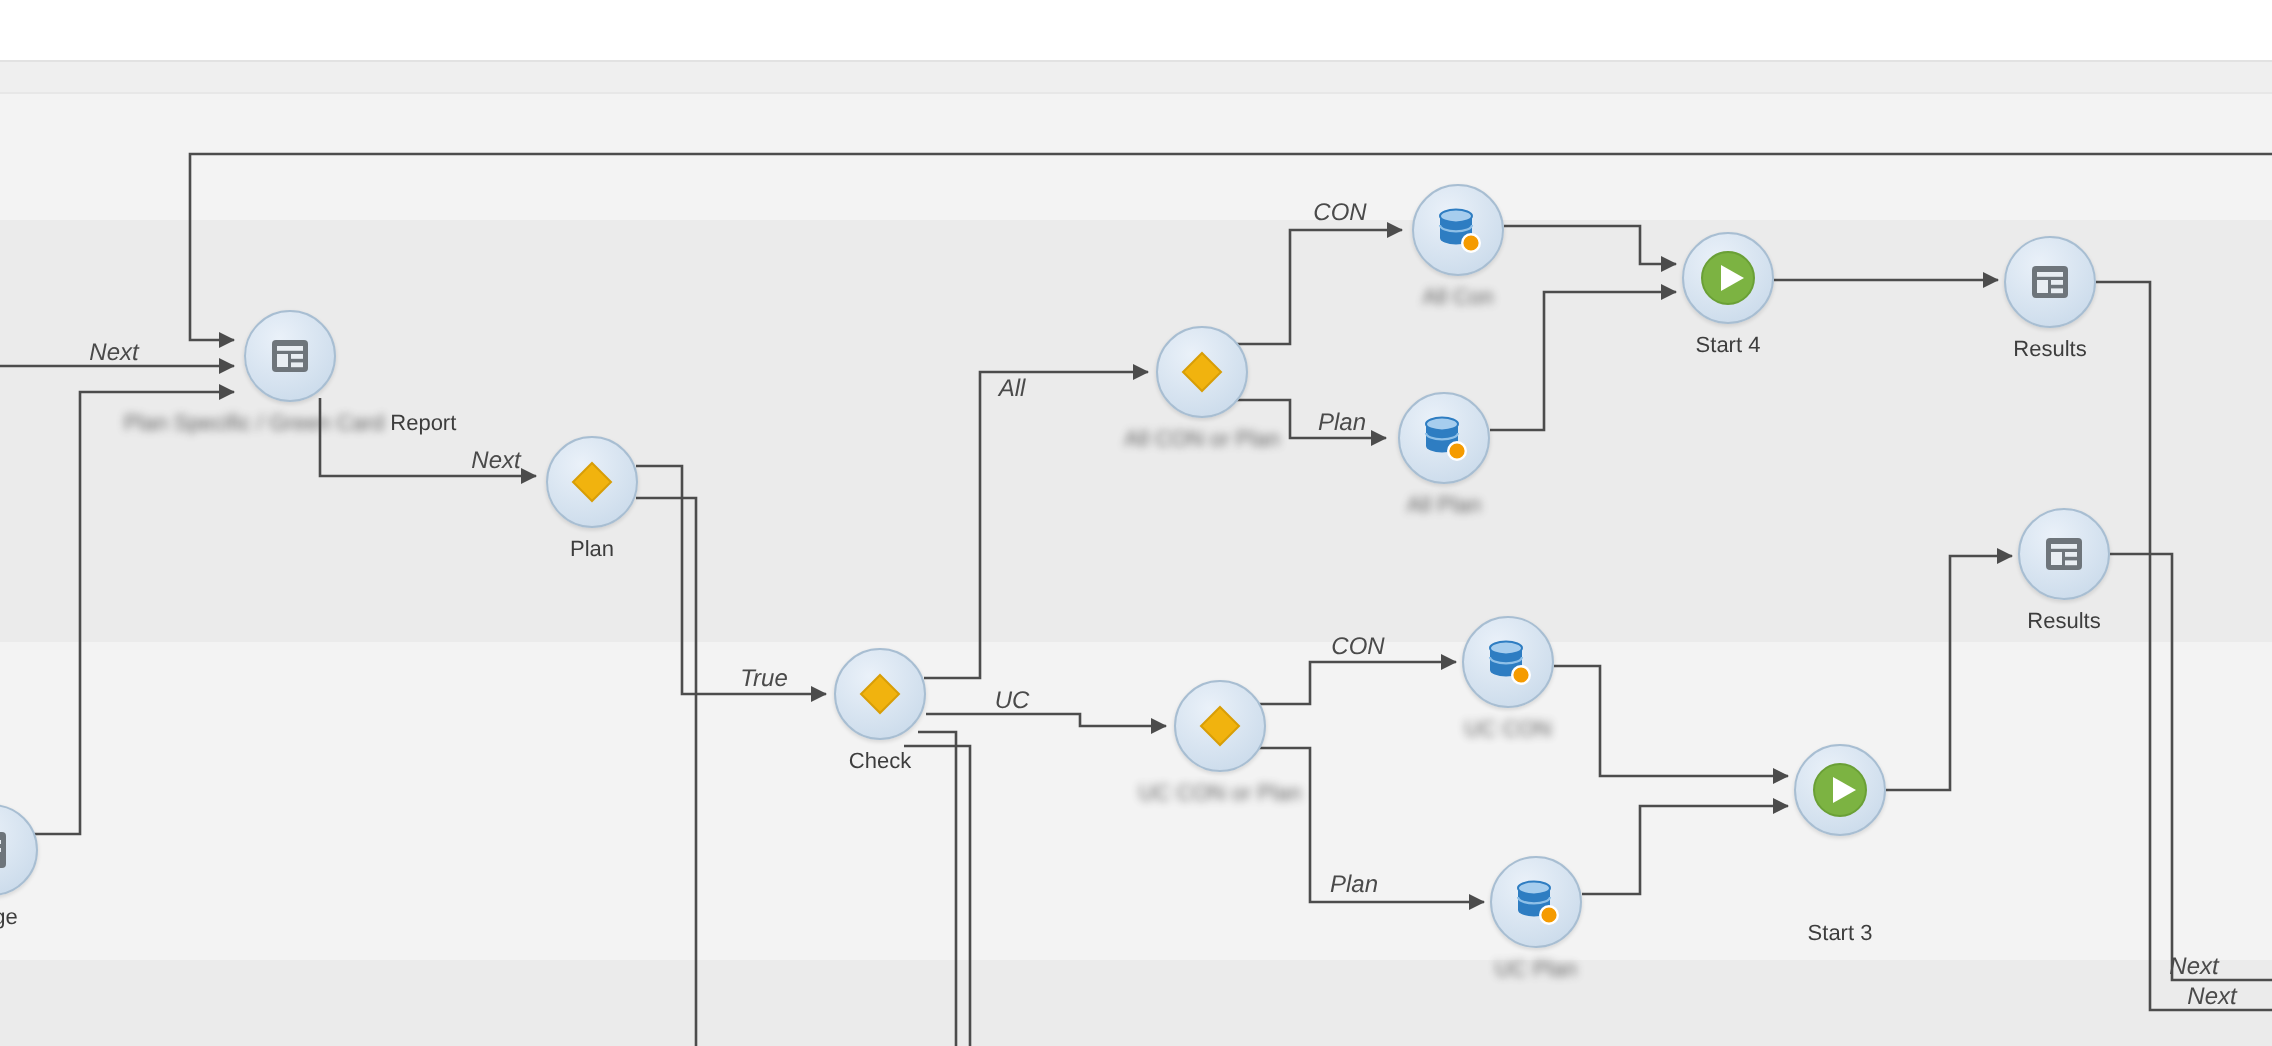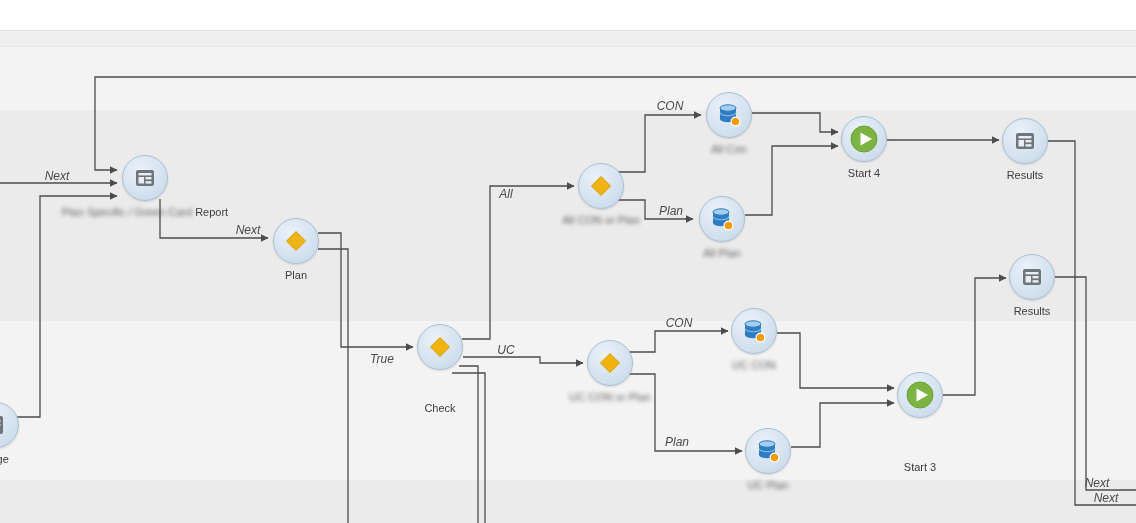--- a/index.html
+++ b/index.html
@@ -174,33 +174,33 @@
           <rect x="6.5" y="8" width="13" height="2.4" fill="#e9eef3"></rect>
           <rect x="6.5" y="12" width="5.5" height="6.5" fill="#e9eef3"></rect>
           <rect x="13.5" y="12" width="6" height="2.4" fill="#e9eef3"></rect>
           <rect x="13.5" y="16.2" width="6" height="2.4" fill="#e9eef3"></rect>
         </svg>
       </div>
     </div>
   <div id="label-layer">
       <span class="edge-label" style="left: 57px; top: 176px;">Next</span>
       <span class="edge-label" style="left: 248px; top: 230px;">Next</span>
-      <span class="edge-label" style="left: 382px; top: 359px;">True</span>
+      <span class="edge-label" style="left: 382px; top: 339px;">True</span>
       <span class="edge-label" style="left: 506px; top: 194px;">All</span>
       <span class="edge-label" style="left: 506px; top: 350px;">UC</span>
       <span class="edge-label" style="left: 670px; top: 106px;">CON</span>
       <span class="edge-label" style="left: 671px; top: 211px;">Plan</span>
       <span class="edge-label" style="left: 679px; top: 323px;">CON</span>
       <span class="edge-label" style="left: 677px; top: 442px;">Plan</span>
       <span class="edge-label" style="left: 1097px; top: 483px;">Next</span>
       <span class="edge-label" style="left: 1106px; top: 498px;">Next</span>
       <div class="node-label" style="left: -4px; top: 453px;"><span>Page</span></div>
       <div class="node-label" style="left: 145px; top: 206px;"><span class="blur">Plan Specific / Green Card</span><span> Report</span></div>
       <div class="node-label" style="left: 296px; top: 269px;"><span>Plan</span></div>
-      <div class="node-label" style="left: 440px; top: 375px; margin-top: 27px;"><span>Check</span></div>
+      <div class="node-label" style="left: 440px; top: 375px;"><span>Check</span></div>
       <div class="node-label" style="left: 601px; top: 214px;"><span class="blur">All CON or Plan</span></div>
       <div class="node-label" style="left: 729px; top: 143px;"><span class="blur">All Con</span></div>
       <div class="node-label" style="left: 722px; top: 247px;"><span class="blur">All Plan</span></div>
       <div class="node-label" style="left: 864px; top: 167px;"><span>Start 4</span></div>
       <div class="node-label" style="left: 1025px; top: 169px;"><span>Results</span></div>
       <div class="node-label" style="left: 610px; top: 391px;"><span class="blur">UC CON or Plan</span></div>
       <div class="node-label" style="left: 754px; top: 359px;"><span class="blur">UC CON</span></div>
       <div class="node-label" style="left: 768px; top: 479px;"><span class="blur">UC Plan</span></div>
       <div class="node-label" style="left: 920px; top: 423px; margin-top: 38px;"><span>Start 3</span></div>
       <div class="node-label" style="left: 1032px; top: 305px;"><span>Results</span></div>

